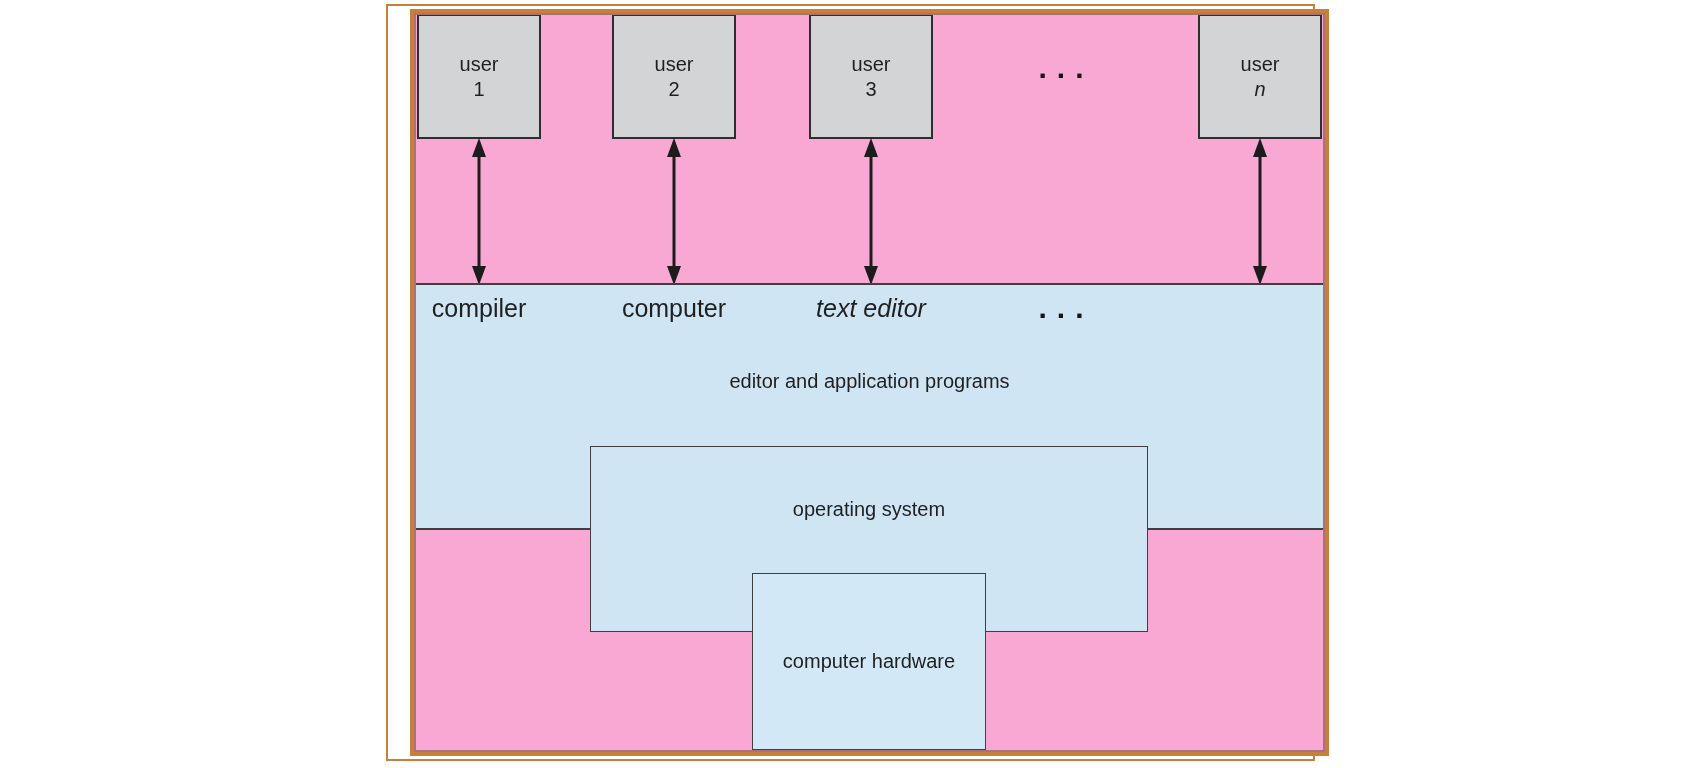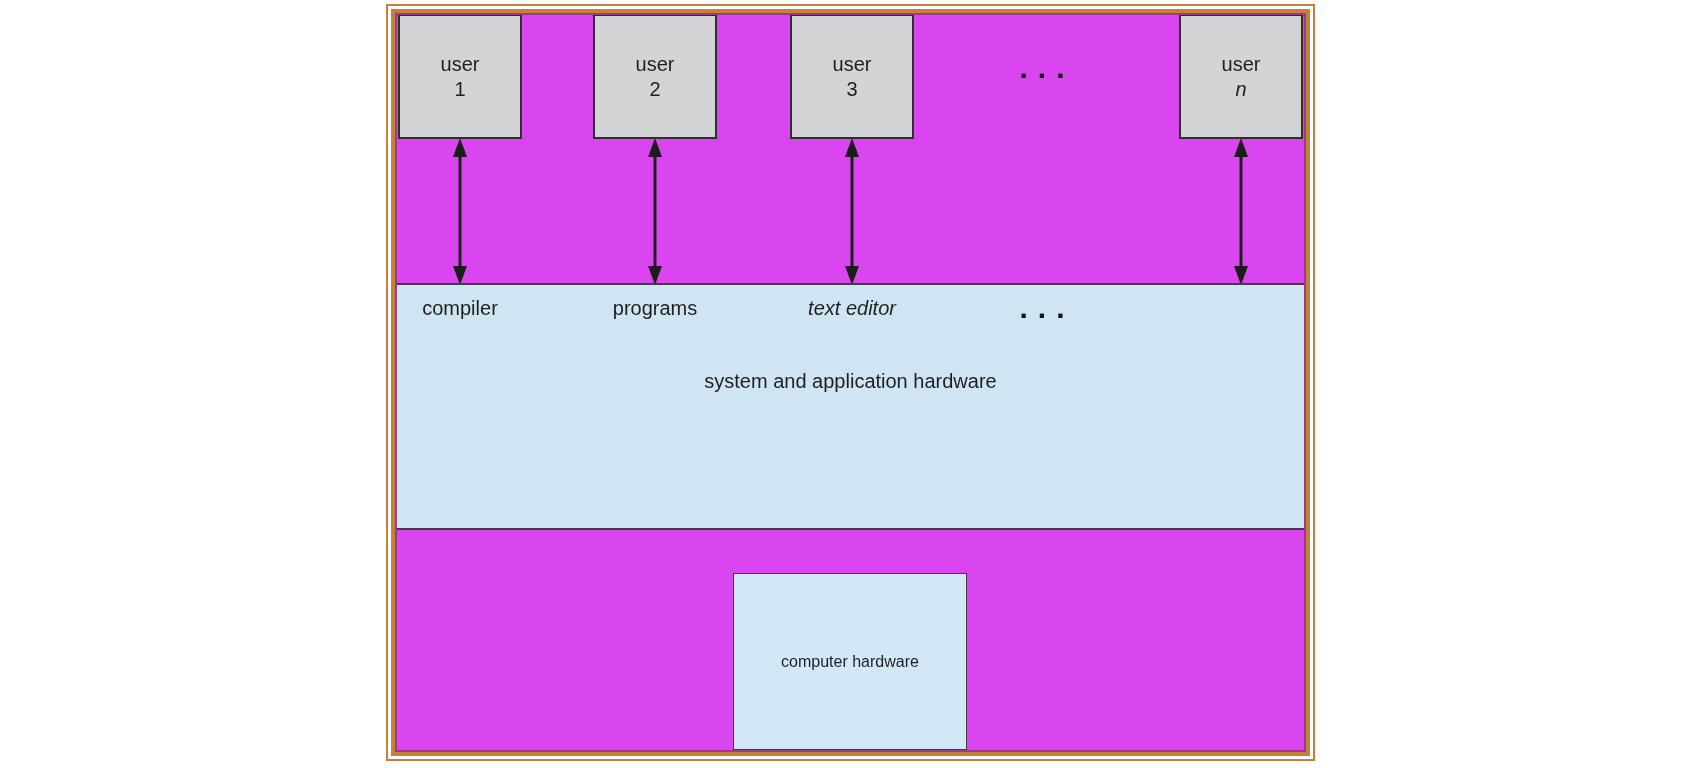--- a/index.html
+++ b/index.html
@@ -17,22 +17,23 @@
     left: 386px; top: 4px;
     width: 929px; height: 757px;
     border: 2px solid #c7803a;
     padding: 3px;
     background: #ffffff;
   }
   .frame-inner {
     width: 100%; height: 100%;
     border: 4px solid #c7803a;
     box-shadow: inset 0 0 0 2px rgba(74, 46, 16, 0.45);
-    background: #d946ef;
+    background: #f9a8d4;
     position: relative;
+    margin-left: 19px;
   }
   .content {
     position: absolute;
     left: 2px; top: 2px;
     width: 907px; height: 735px;
   }
   
   .user-box {
     position: absolute;
     top: 0;
@@ -81,21 +82,21 @@
     width: 907px; height: 247px;
     background: #cfe5f3;
     border-top: 2px solid #3f3f3f;
     border-bottom: 2px solid #3f3f3f;
     z-index: 1;
   }
   .band-label {
     position: absolute;
     top: 11px;
     transform: translateX(-50%);
-    font-size: 20px;
+    font-size: 25px;
     line-height: 25px;
     text-align: center;
     white-space: nowrap;
   }
   .bl-compiler  { left: 63px; }
   .bl-assembler { left: 258px; }
   .bl-texteditor{ left: 455px; font-style: italic; }
   .bl-database  { left: 845px; width: 110px; white-space: normal; }
   .dots-band { left: 650px; top: 8px; }
   .band-caption {
@@ -126,21 +127,21 @@
     position: absolute;
     left: 336px; top: 558px;
     width: 234px; height: 177px;
     background: #d3e8f6;
     border: 1.5px solid #3f3f3f;
     z-index: 3;
     display: flex;
     align-items: center;
     justify-content: center;
   }
-  .hw-label { font-size: 16px; }
+  .hw-label { font-size: 20px; }
 </style>
 </head>
 <body>
 
 <div class="frame-outer">
   <div class="frame-inner">
     <div class="content">
 
       <div class="user-box u1">
         <div class="lbl">
@@ -185,26 +186,29 @@
         <polygon points="11,147 4,128 18,128" fill="#1c1c1c"></polygon>
       </svg>
       <svg class="arrow a4" viewBox="0 0 22 147">
         <line x1="11" y1="15" x2="11" y2="132" stroke="#1c1c1c" stroke-width="3"></line>
         <polygon points="11,0 4,19 18,19" fill="#1c1c1c"></polygon>
         <polygon points="11,147 4,128 18,128" fill="#1c1c1c"></polygon>
       </svg>
 
       <div class="band">
         <div class="band-label bl-compiler">compiler</div>
-        <div class="band-label bl-assembler">programs</div>
+        <div class="band-label bl-assembler">computer</div>
         <div class="band-label bl-texteditor">text editor</div>
         <div class="dots dots-band">...</div>
-        <div class="band-caption">system and application hardware</div>
-      </div>
-
+        <div class="band-caption">editor and application programs</div>
+      </div>
+
+      <div class="os-box">
+        <div class="os-label">operating system</div>
+      </div>
 
       <div class="hw-box">
         <div class="hw-label">computer hardware</div>
       </div>
 
     </div>
   </div>
 </div>
 
 </body></html>

